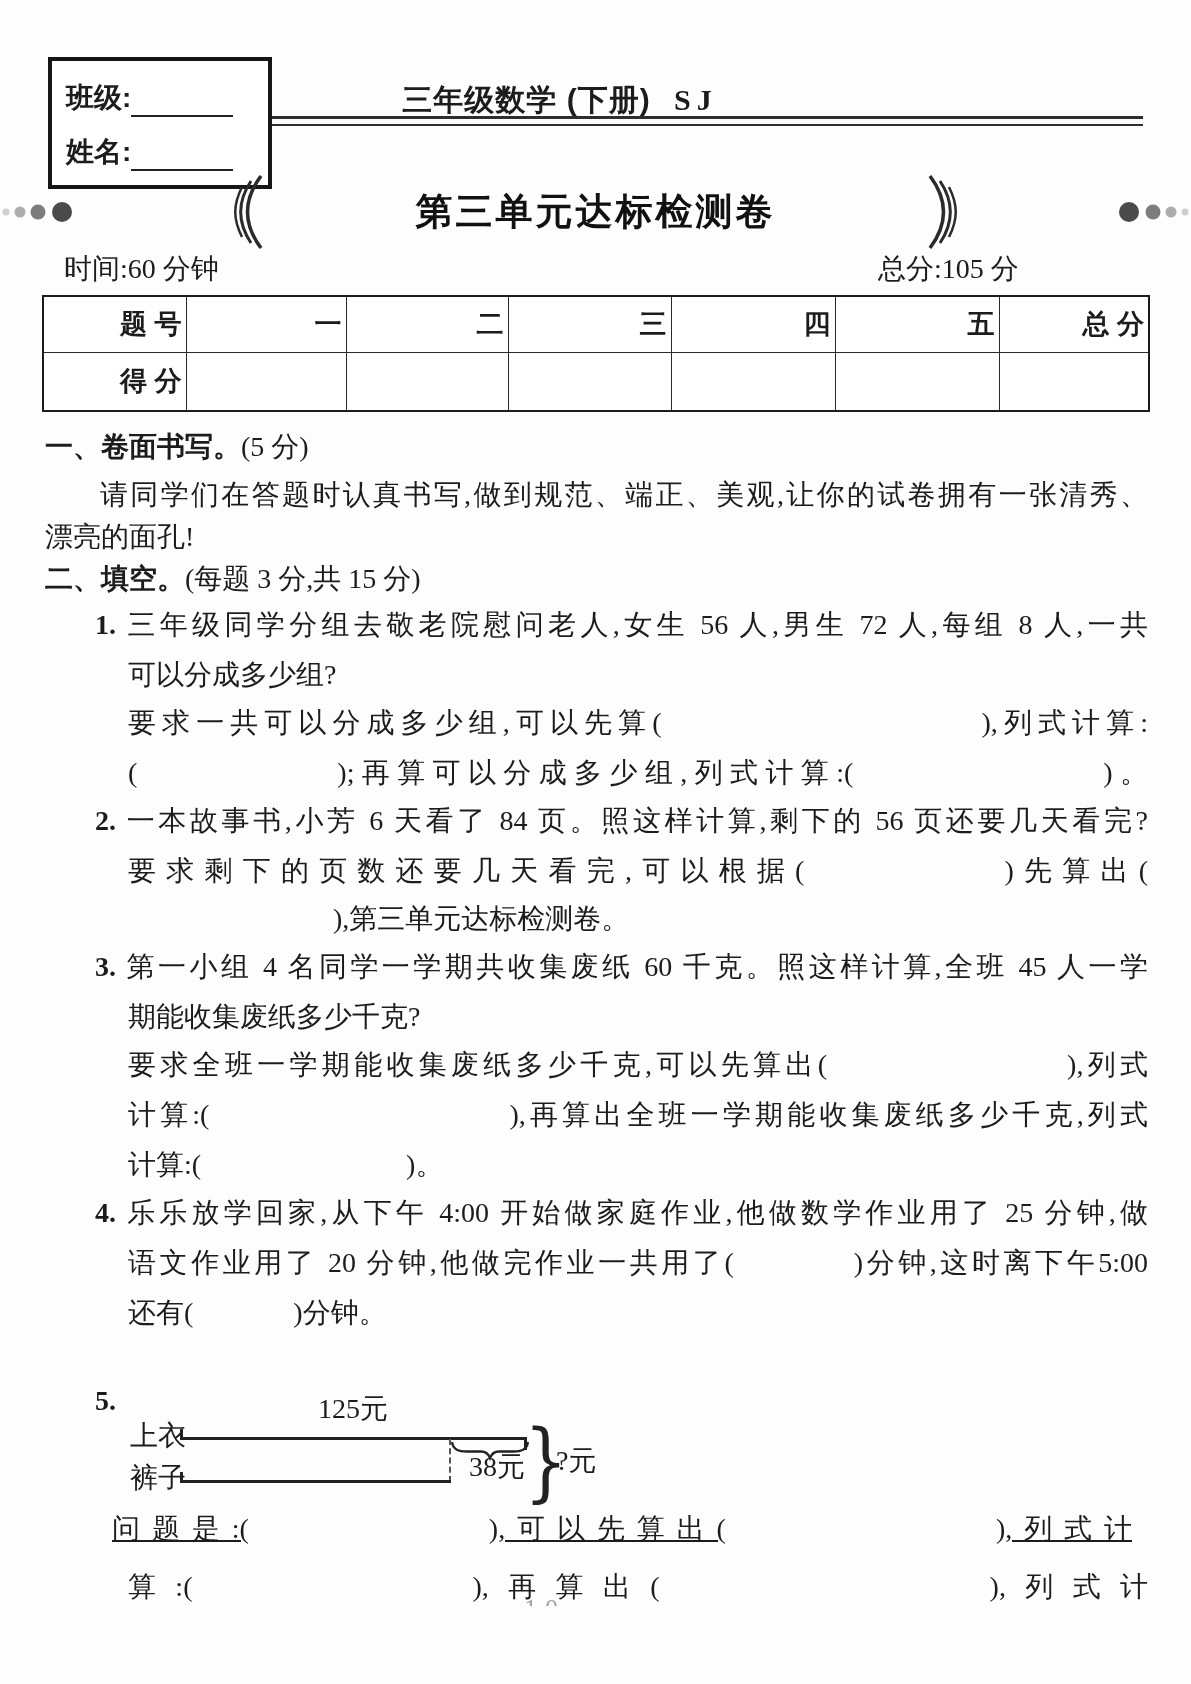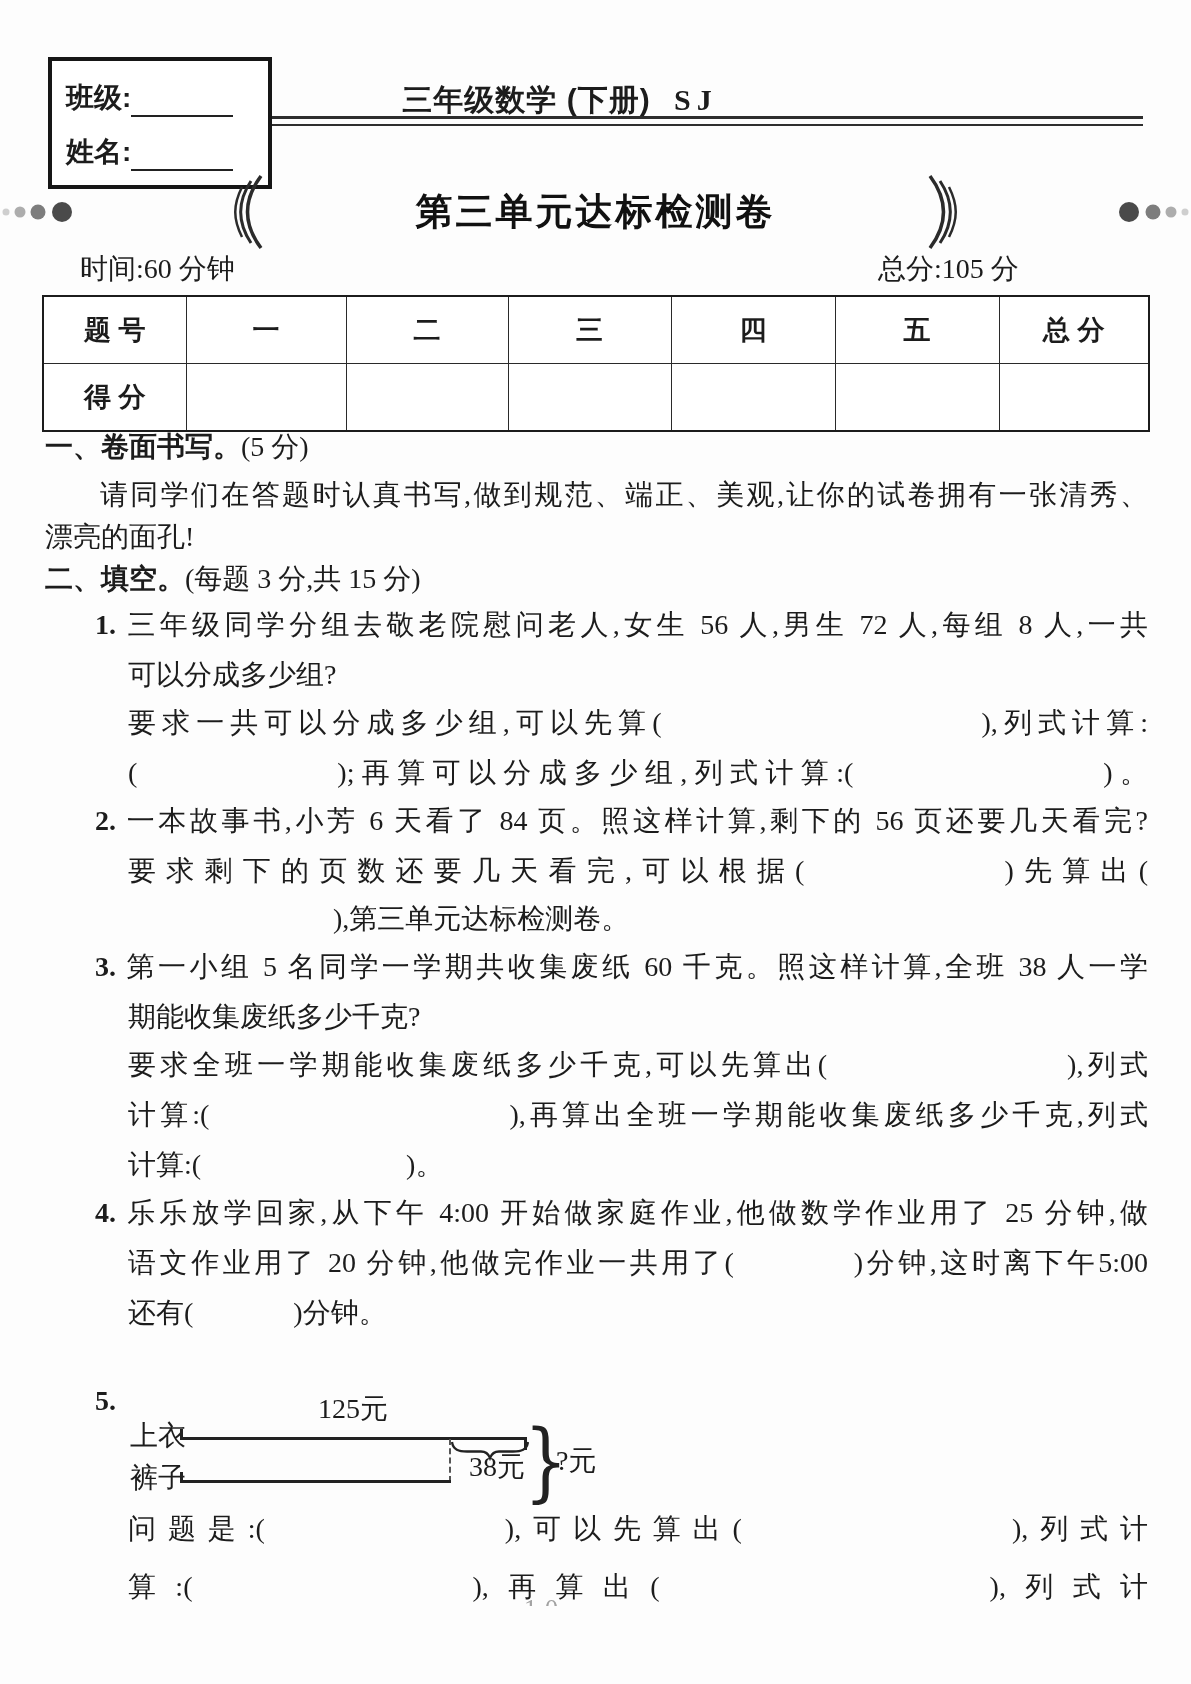--- a/index.html
+++ b/index.html
@@ -18,21 +18,21 @@
   .course{left:330px;top:80px;width:460px;text-align:center;font-size:30px;letter-spacing:1px;white-space:nowrap;}
   .course .ed{font-family:"Liberation Serif",serif;font-weight:bold;letter-spacing:6px;margin-left:14px;}
   .dbl-rule{left:272px;top:116px;width:871px;height:5px;border-top:3px solid #2e2e2e;border-bottom:2px solid #2e2e2e;}
   
   .unit-row{left:0;top:174px;width:1191px;display:flex;align-items:center;justify-content:space-between;gap:10px;}
   .unit-title{font-size:37px;letter-spacing:3px;color:#111;}
   
   .meta{font-size:28px;white-space:nowrap;}
   
   table.score{position:absolute;left:42px;top:295px;border-collapse:collapse;table-layout:fixed;background:#fff;}
-  table.score td,table.score th{border:1.5px solid #2a2a2a;padding:15px;text-align:center;vertical-align:middle;}
+  table.score td,table.score th{border:1.5px solid #2a2a2a;padding:4px;text-align:right;vertical-align:middle;}
   table.score{border:2.5px solid #1c1c1c;}
   table.score .h{font-family:"Liberation Sans",sans-serif;font-weight:bold;font-size:27px;}
   tr.r1{height:56px;} tr.r2{height:59px;}
   
   .line{position:absolute;font-size:28px;line-height:38px;white-space:nowrap;}
   .line.j{white-space:normal;text-align:justify;text-align-last:justify;}
   .gap{display:inline-block;height:1px;}
   
   .bar{background:#222;height:3px;}
   .tick{background:#222;width:3px;}
@@ -79,21 +79,21 @@
     <path d="M15,13 C6,31 6,45 15,63" stroke-width="2.5"></path>
   </svg>
   <svg width="76" height="24" viewBox="0 0 76 24">
     <circle cx="14" cy="12" r="10" fill="#4a4a4a"></circle>
     <circle cx="38" cy="12" r="7.5" fill="#7d7d7d"></circle>
     <circle cx="56" cy="12" r="5.5" fill="#adadad"></circle>
     <circle cx="70" cy="12" r="3.5" fill="#cfcfcf"></circle>
   </svg>
 </div>
 
-<div class="abs meta" style="left:64px;top:250px;margin-left:16px;">时间:60 分钟</div>
+<div class="abs meta" style="left:64px;top:250px;">时间:60 分钟</div>
 <div class="abs meta" style="left:878px;top:250px;">总分:105 分</div>
 
 <table class="score">
   <colgroup>
     <col style="width:143px">
       <col style="width:160px">
       <col style="width:162px">
       <col style="width:163px">
     <col style="width:164px">
       <col style="width:164px">
@@ -126,30 +126,30 @@
     <div class="line j" style="left: 100px; top: 476px; width: 1048px;"><span>请同学们在答题时认真书写,做到规范、端正、美观,让你的试卷拥有一张清秀、</span></div>
     <div class="line" style="left: 45px; top: 518px;"><span>漂亮的面孔!</span></div>
     <div class="line" style="left: 45px; top: 560px;"><span class="hd">二、填空。</span><span>(每题 3 分,共 15 分)</span></div>
     <div class="line j" style="left: 95px; top: 606px; width: 1053px;"><span class="num">1. </span><span>三年级同学分组去敬老院慰问老人,女生 56 人,男生 72 人,每组 8 人,一共</span></div>
     <div class="line" style="left: 128px; top: 656px;"><span>可以分成多少组?</span></div>
     <div class="line j" style="left: 128px; top: 704px; width: 1020px;"><span>要求一共可以分成多少组,可以先算(</span><span class="gap" style="width: 320px;"></span><span>),列式计算:</span></div>
     <div class="line j" style="left: 128px; top: 754px; width: 1020px;"><span>(</span><span class="gap" style="width: 200px;"></span><span>);再算可以分成多少组,列式计算:(</span><span class="gap" style="width: 250px;"></span><span>)。</span></div>
     <div class="line j" style="left: 95px; top: 802px; width: 1053px;"><span class="num">2. </span><span>一本故事书,小芳 6 天看了 84 页。照这样计算,剩下的 56 页还要几天看完?</span></div>
     <div class="line j" style="left: 128px; top: 852px; width: 1020px;"><span>要求剩下的页数还要几天看完,可以根据(</span><span class="gap" style="width: 200px;"></span><span>)先算出(</span></div>
     <div class="line" style="left: 333px; top: 900px;"><span>),第三单元达标检测卷。</span></div>
-    <div class="line j" style="left: 95px; top: 948px; width: 1053px;"><span class="num">3. </span><span>第一小组 5 名同学一学期共收集废纸 60 千克。照这样计算,全班 38 人一学</span></div>
+    <div class="line j" style="left: 95px; top: 948px; width: 1053px;"><span class="num">3. </span><span>第一小组 4 名同学一学期共收集废纸 60 千克。照这样计算,全班 45 人一学</span></div>
     <div class="line" style="left: 128px; top: 998px;"><span>期能收集废纸多少千克?</span></div>
     <div class="line j" style="left: 128px; top: 1046px; width: 1020px;"><span>要求全班一学期能收集废纸多少千克,可以先算出(</span><span class="gap" style="width: 240px;"></span><span>),列式</span></div>
     <div class="line j" style="left: 128px; top: 1096px; width: 1020px;"><span>计算:(</span><span class="gap" style="width: 300px;"></span><span>),再算出全班一学期能收集废纸多少千克,列式</span></div>
     <div class="line" style="left: 128px; top: 1146px; text-align: center;"><span>计算:(</span><span class="gap" style="width: 205px;"></span><span>)。</span></div>
     <div class="line j" style="left: 95px; top: 1194px; width: 1053px;"><span class="num">4. </span><span>乐乐放学回家,从下午 4:00 开始做家庭作业,他做数学作业用了 25 分钟,做</span></div>
     <div class="line j" style="left: 128px; top: 1244px; width: 1020px;"><span>语文作业用了 20 分钟,他做完作业一共用了(</span><span class="gap" style="width: 120px;"></span><span>)分钟,这时离下午5:00</span></div>
     <div class="line" style="left: 128px; top: 1294px;"><span>还有(</span><span class="gap" style="width: 100px;"></span><span>)分钟。</span></div>
     <div class="line" style="left: 95px; top: 1382px;"><span class="num">5.</span></div>
-    <div class="line j" style="left: 128px; top: 1510px; width: 1020px;"><span>问题是:(</span><span class="gap" style="width: 240px;"></span><span>),可以先算出(</span><span class="gap" style="width: 270px;"></span><span>),列式计</span></div>
+    <div class="line j" style="left: 112px; top: 1510px; width: 1020px; text-decoration: underline;"><span>问题是:(</span><span class="gap" style="width: 240px;"></span><span>),可以先算出(</span><span class="gap" style="width: 270px;"></span><span>),列式计</span></div>
     <div class="line j" style="left: 128px; top: 1568px; width: 1020px;"><span>算:(</span><span class="gap" style="width: 280px;"></span><span>),再算出(</span><span class="gap" style="width: 330px;"></span><span>),列式计</span></div>
   </div>
 
 <div>
   <div class="abs dia-label" style="left:293px;top:1390px;width:120px;text-align:center;">125元</div>
   <div class="abs dia-label" style="left:130px;top:1417px;">上衣</div>
   <div class="abs tick" style="left:180px;top:1429px;height:9px;"></div>
   <div class="abs bar" style="left:180px;top:1437px;width:347px;"></div>
   <div class="abs tick" style="left:524px;top:1437px;height:13px;"></div>
   <div class="abs dash" style="left:449px;top:1439px;height:43px;"></div>

